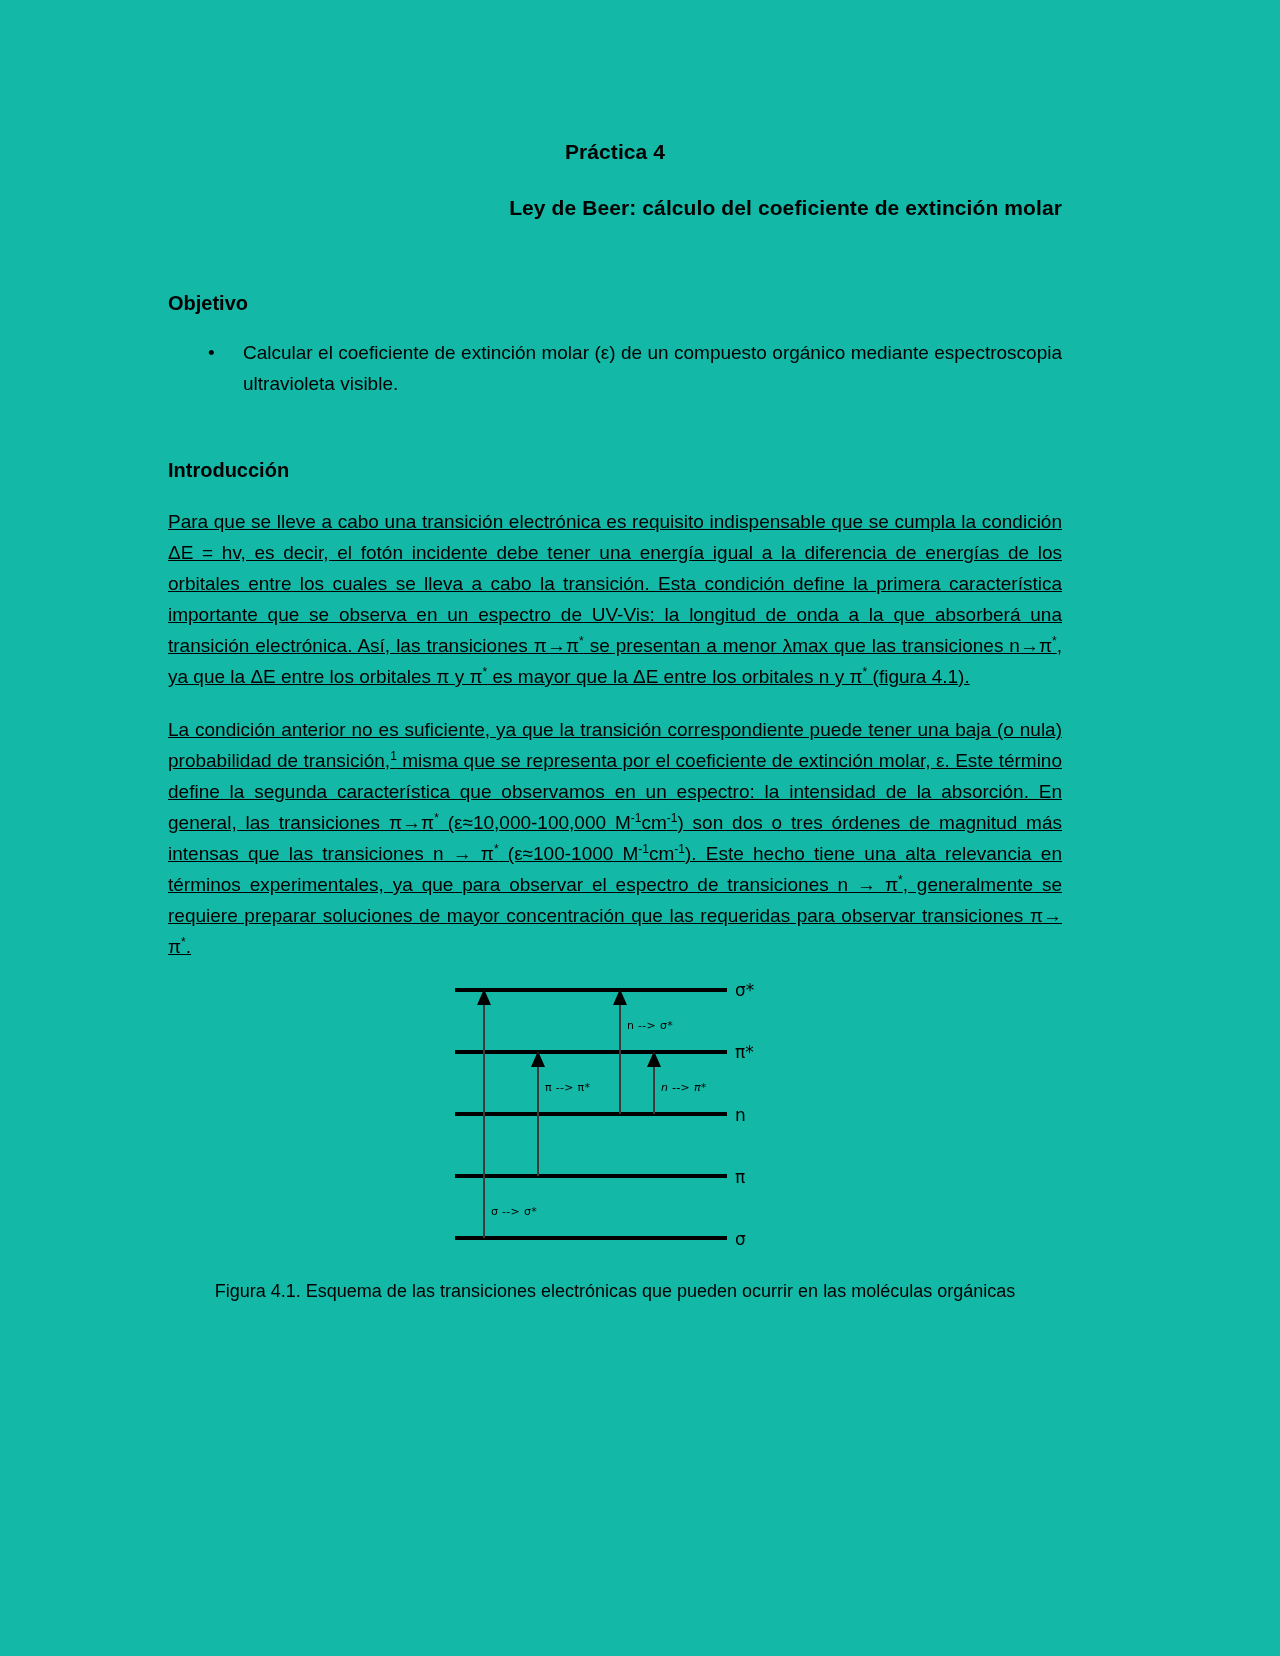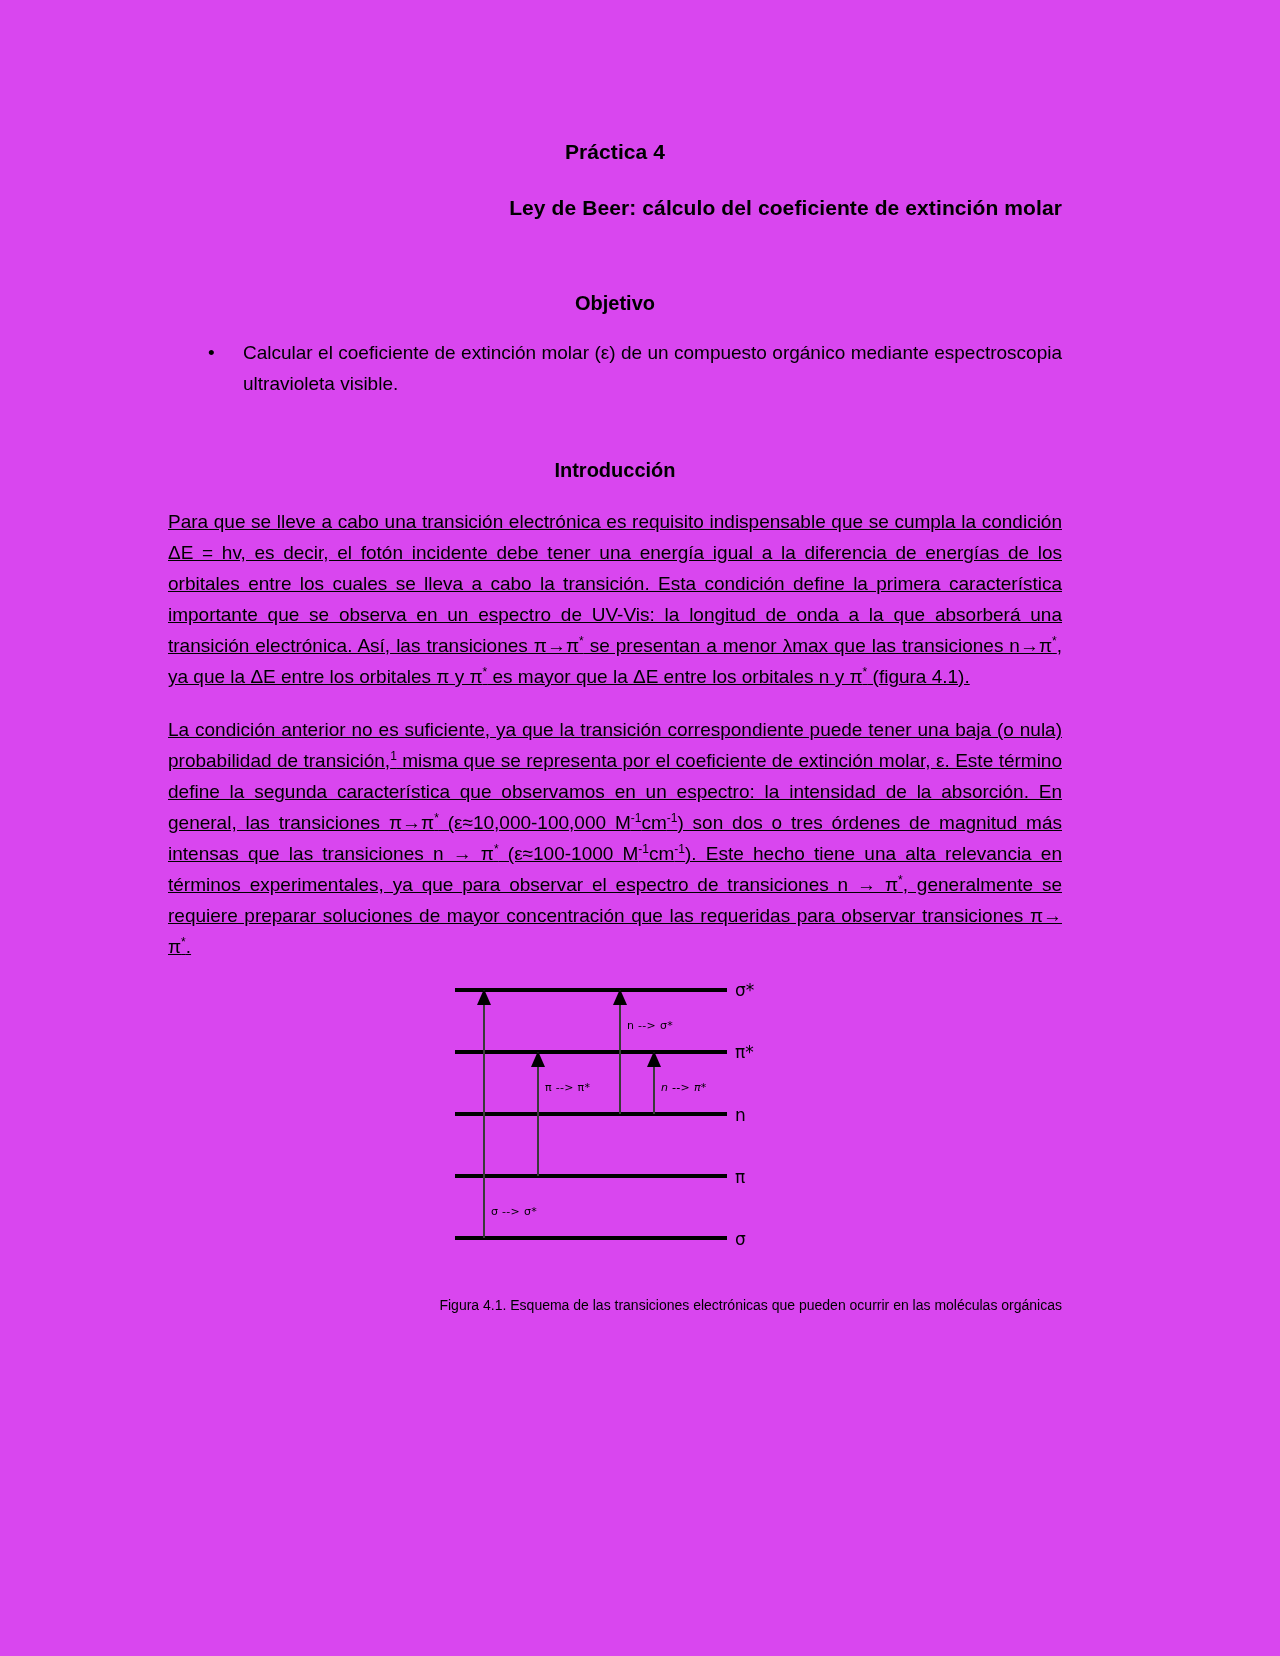--- a/index.html
+++ b/index.html
@@ -8,21 +8,21 @@
     background: #ffffff;
   }
   body {
     font-family: "Liberation Sans", sans-serif;
     color: #000000;
   }
   .page {
     position: relative;
     width: 1280px;
     height: 1656px;
-    background: #d946ef;
+    background: #14b8a6;
     margin: 0 auto;
     overflow: hidden;
     box-sizing: border-box;
   }
   .content {
     position: absolute;
     left: 168px;
     top: 0;
     width: 894px;
   }
@@ -33,21 +33,20 @@
     letter-spacing: 0.1px;
     margin: 0;
   }
   .title-1 { margin-top: 140px; }
   .title-2 { margin-top: 32px; text-align: right; }
 
   .section-heading {
     font-weight: bold;
     font-size: 20px;
     margin: 0;
-    text-align: center;
   }
   .h-objetivo { margin-top: 72px; }
   .h-intro { margin-top: 60px; }
 
   .bullet-list {
     margin: 22px 0 0 0;
     padding: 0;
     list-style: none;
   }
   .bullet-item {
@@ -132,24 +131,24 @@
   }
   .trans-label {
     position: absolute;
     font-size: 11px;
     line-height: 15px;
     font-family: "DejaVu Sans", sans-serif;
     white-space: nowrap;
     letter-spacing: 0.3px;
   }
   .fig-caption {
-    margin-top: 44px;
-    font-size: 14px;
+    margin-top: 30px;
+    font-size: 18px;
     line-height: 26px;
-    text-align: right;
+    text-align: center;
   }
 </style>
 </head>
 <body>
 
 <div class="page">
   <div class="content">
 
     <div class="doc-title title-1">Práctica 4</div>
     <div class="doc-title title-2">Ley de Beer: cálculo del coeficiente de extinción molar</div>

